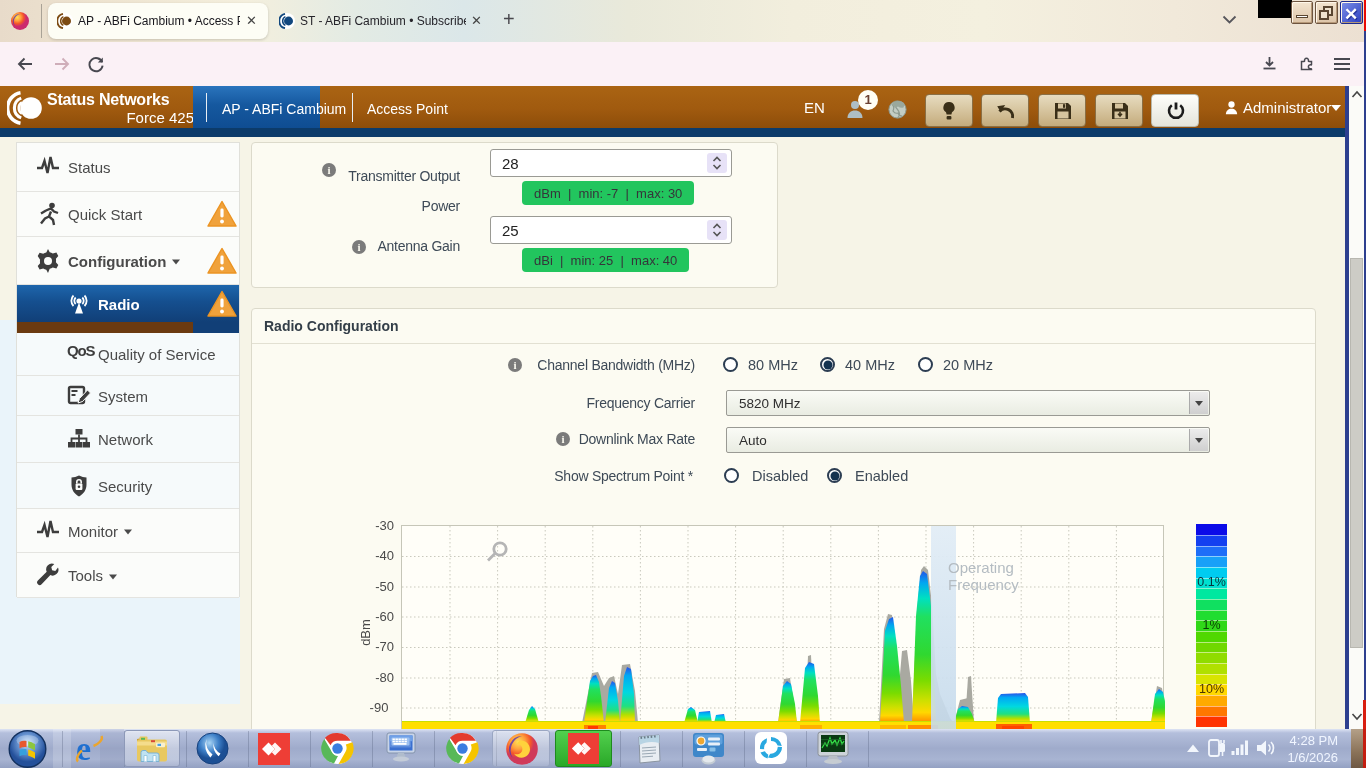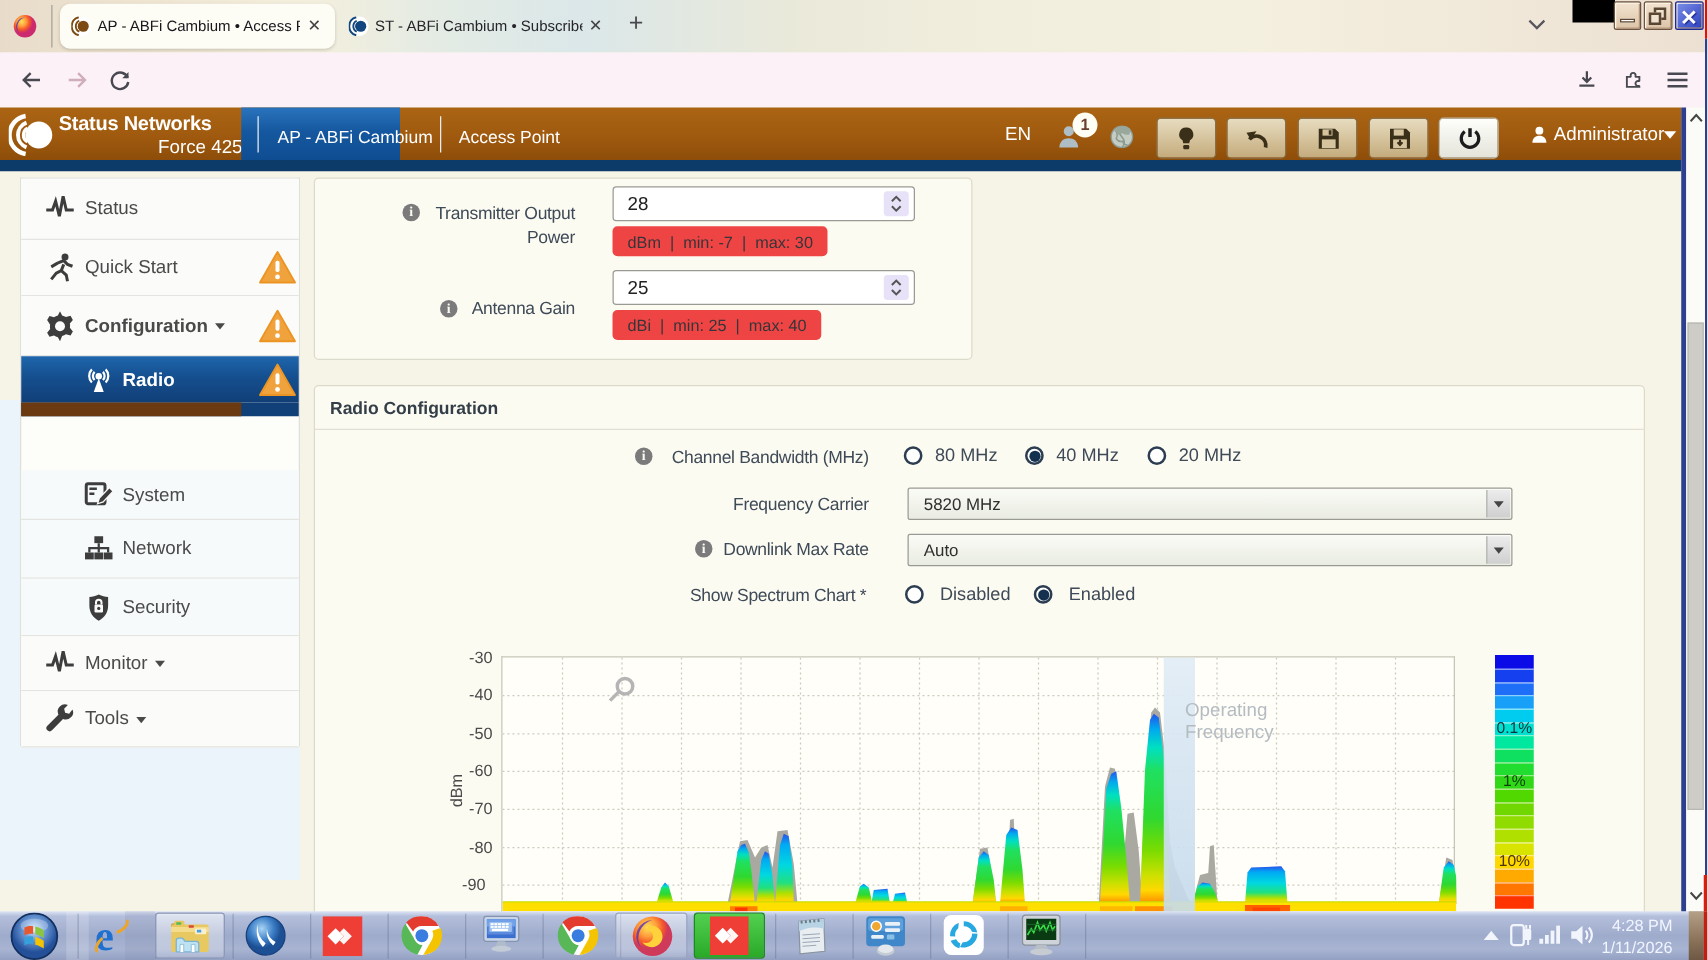--- a/index.html
+++ b/index.html
@@ -34,21 +34,21 @@
   .sicon2 { position:absolute; left:50px; top:50%; transform:translateY(-50%); width:24px; height:24px; }
   .warntri { position:absolute; left:190px; top:50%; transform:translateY(-50%); }
   .caret { display:inline-block; width:0; height:0; border-left:4px solid transparent; border-right:4px solid transparent; border-top:5px solid #4a4a4a; margin-left:6px; vertical-align:middle;}
   
   .panel { position:absolute; background:#fcfbf2; border:1px solid #dcdacb; border-radius:4px; }
   .formlabel { position:absolute; font-size:14px; letter-spacing:-0.25px; color:#3e4a57; text-align:right; }
   .infoi { position:absolute; width:14px; height:14px; border-radius:50%; background:#7b7b7b; color:#fcfbf2; font-size:11px; font-weight:bold; text-align:center; line-height:14px; font-family:"Liberation Serif",serif; }
   .numinput { position:absolute; width:242px; height:28px; background:#fff; border:1px solid #9a9a94; border-radius:3px; font-size:15px; color:#222; }
   .numinput span { position:absolute; left:11px; top:5px; }
   .spin { position:absolute; right:4px; top:3px; width:20px; height:20px; background:#e7e2f7; border-radius:3px; color:#555; }
-  .badge { position:absolute; background:#ef4444; border-radius:4px; font-size:13px; color:#35353a; height:24px; line-height:25px; padding:0 12px; }
+  .badge { position:absolute; background:#22c55e; border-radius:4px; font-size:13px; color:#35353a; height:24px; line-height:25px; padding:0 12px;margin-left:32px; }
   .rad { position:absolute; width:15px; height:15px; border-radius:50%; border:2px solid #2c3d52; background:#fff; }
   .rad.on::after { content:""; position:absolute; left:2.5px; top:2.5px; width:6px; height:6px; border-radius:50%; background:#14324f; box-shadow:0 0 0 1.5px #14324f;}
   .radlbl { position:absolute; font-size:14.5px; color:#3e4a57; }
   .sel { position:absolute; height:26px; background:linear-gradient(180deg,#fafbf6,#e9ece2); border:1px solid #9a9a94; border-radius:2px; font-size:13.5px; color:#2e2e2e; }
   .sel span { position:absolute; left:12px; top:5px; }
   .selbtn { position:absolute; right:1px; top:1px; bottom:1px; width:19px; background:linear-gradient(180deg,#ececec,#cfcfcf); border-left:1px solid #aaa; }
   .selbtn::after { content:""; position:absolute; left:5px; top:9px; width:0; height:0; border-left:4.5px solid transparent; border-right:4.5px solid transparent; border-top:5px solid #444; }
 </style>
 </head>
 <body>
@@ -244,20 +244,24 @@
     <span class="lbl2">Radio</span>
     <svg class="warntri" width="30" height="27" viewBox="0 0 30 27">
           <path d="M15 1 L29 25.5 H1z" fill="#f0a23c" stroke="#ec9423" stroke-width="1.5" stroke-linejoin="round"></path>
           <rect x="13.4" y="8" width="3.2" height="9" rx="1.4" fill="#fff"></rect>
           <circle cx="15" cy="21" r="1.9" fill="#fff"></circle>
         </svg>
   </div>
   <div class="srow" style="top:179px;height:11px;background:#113f77;border-bottom:none">
     <div class="abs" style="left:0;top:0;width:176px;height:11px;background:#6b3a10"></div>
   </div>
+  <div class="srow" style="top:190px;height:43px;background:#f6fafb">
+    <div class="sicon2" style="font-weight:bold;font-size:15px;color:#3d3d3d;letter-spacing:-1.2px;width:26px">QoS</div>
+    <span class="lbl2" style="left:81px">Quality of Service</span>
+  </div>
   <div class="srow" style="top:233px;height:40px;background:#f6fafb">
     <svg class="sicon2" viewBox="0 0 24 24">
           <rect x="2" y="3" width="15" height="16" rx="1.5" fill="none" stroke="#3d3d3d" stroke-width="2.4"></rect>
           <path d="M4.5 7 h6 M4.5 11 h4" stroke="#3d3d3d" stroke-width="2"></path>
           <path d="M20.5 6 l-8 8.5 -1.5 4.5 4.5-1.5 8-8.5z" fill="#3d3d3d" stroke="#fbfcfa" stroke-width="1"></path>
         </svg>
     <span class="lbl2">System</span>
   </div>
   <div class="srow" style="top:273px;height:47px;background:#f6fafb">
     <svg class="sicon2" viewBox="0 0 24 24">
@@ -287,21 +291,21 @@
   <div class="srow" style="top:410px;height:45px">
     <svg class="sicon" viewBox="0 0 24 24">
           <path d="M22 4.5 a5.8 5.8 0 0 1 -7.6 7.6 L5.6 21.2 a2.6 2.6 0 0 1 -3.7-3.7 L10.7 8.7 A5.8 5.8 0 0 1 18.3 1 l-3 3 0.8 3.2 3.2 0.8z" fill="#3d3d3d"></path>
         </svg>
     <span class="lbl">Tools<span class="caret"></span></span>
   </div>
 </div>
 
 <div class="panel" style="left:251px;top:142px;width:527px;height:146px"></div>
 <div class="infoi" style="left:322px;top:163px">i</div>
-<div class="formlabel" style="left:300px;top:161px;width:160px;line-height:19px">Transmitter Output<br>Power</div>
+<div class="formlabel" style="left:300px;top:161px;width:160px;line-height:30px">Transmitter Output<br>Power</div>
 <div class="numinput" style="left:490px;top:149px">
       <span>28</span>
   <div class="spin"><svg width="20" height="20" viewBox="0 0 20 20">
           <path d="M6.5 8 l3.5-3.5 3.5 3.5 M6.5 12 l3.5 3.5 3.5-3.5" fill="none" stroke="#555" stroke-width="1.6"></path>
         </svg></div>
 </div>
 <div class="badge" style="left:490px;top:181px">dBm&nbsp; |&nbsp; min: -7&nbsp; |&nbsp; max: 30</div>
 <div class="infoi" style="left:352px;top:240px">i</div>
 <div class="formlabel" style="left:300px;top:238px;width:160px">Antenna Gain</div>
 <div class="numinput" style="left:490px;top:216px">
@@ -327,21 +331,21 @@
 <div class="sel" style="left:726px;top:390px;width:484px">
       <span>5820 MHz</span>
       <div class="selbtn"></div>
     </div>
 <div class="infoi" style="left:556px;top:432px">i</div>
 <div class="formlabel" style="left:535px;top:431px;width:160px">Downlink Max Rate</div>
 <div class="sel" style="left:726px;top:427px;width:484px">
       <span>Auto</span>
       <div class="selbtn"></div>
     </div>
-<div class="formlabel" style="left:500px;top:468px;width:193px">Show Spectrum Chart *</div>
+<div class="formlabel" style="left:500px;top:468px;width:193px">Show Spectrum Point *</div>
 <div class="rad" style="left:724px;top:468px"></div>
     <div class="radlbl" style="left:752px;top:468px">Disabled</div>
 <div class="rad on" style="left:827px;top:468px"></div>
     <div class="radlbl" style="left:855px;top:468px">Enabled</div>
 
 <div class="abs" style="left:352px;top:625px;font-size:13px;color:#4a4a4a;transform:rotate(-90deg);transform-origin:center">dBm</div>
 <div class="abs" style="left:364px;top:518px;width:30px;text-align:right;font-size:13px;color:#4a4a4a">-30</div>
 <div class="abs" style="left:364px;top:548px;width:30px;text-align:right;font-size:13px;color:#4a4a4a">-40</div>
 <div class="abs" style="left:364px;top:579px;width:30px;text-align:right;font-size:13px;color:#4a4a4a">-50</div>
 <div class="abs" style="left:364px;top:609px;width:30px;text-align:right;font-size:13px;color:#4a4a4a">-60</div>
@@ -657,17 +661,17 @@
           <rect x="5" y="9" width="3" height="7"></rect>
           <rect x="9.5" y="5.5" width="3" height="10.5"></rect>
           <rect x="14" y="1.5" width="3" height="14.5"></rect>
         </g>
   </svg>
   <svg class="abs" style="left:1255px;top:9px" width="22" height="20" viewBox="0 0 22 20">
     <path d="M2 7 h4 l5-4.5 v15 L6 13 H2z" fill="#f2f6fc"></path>
     <path d="M13.5 6.5 a5 5 0 0 1 0 7 M16 4 a8.5 8.5 0 0 1 0 12" fill="none" stroke="#f2f6fc" stroke-width="1.7"></path>
   </svg>
   <div class="abs" style="left:1268px;top:4px;width:70px;text-align:right;font-size:13px;color:#f0f5ff">4:28 PM</div>
-  <div class="abs" style="left:1268px;top:21px;width:70px;text-align:right;font-size:13px;color:#f0f5ff">1/11/2026</div>
+  <div class="abs" style="left:1268px;top:21px;width:70px;text-align:right;font-size:13px;color:#f0f5ff">1/6/2026</div>
   <div class="abs" style="left:1351px;top:0;width:12px;height:39px;background:linear-gradient(180deg,#b4a088,#8a7258 60%,#6e5844)"></div>
   <div class="abs" style="left:1363px;top:0;width:3px;height:39px;background:#c41e10"></div>
 </div>
 </div>
 
 </body></html>

